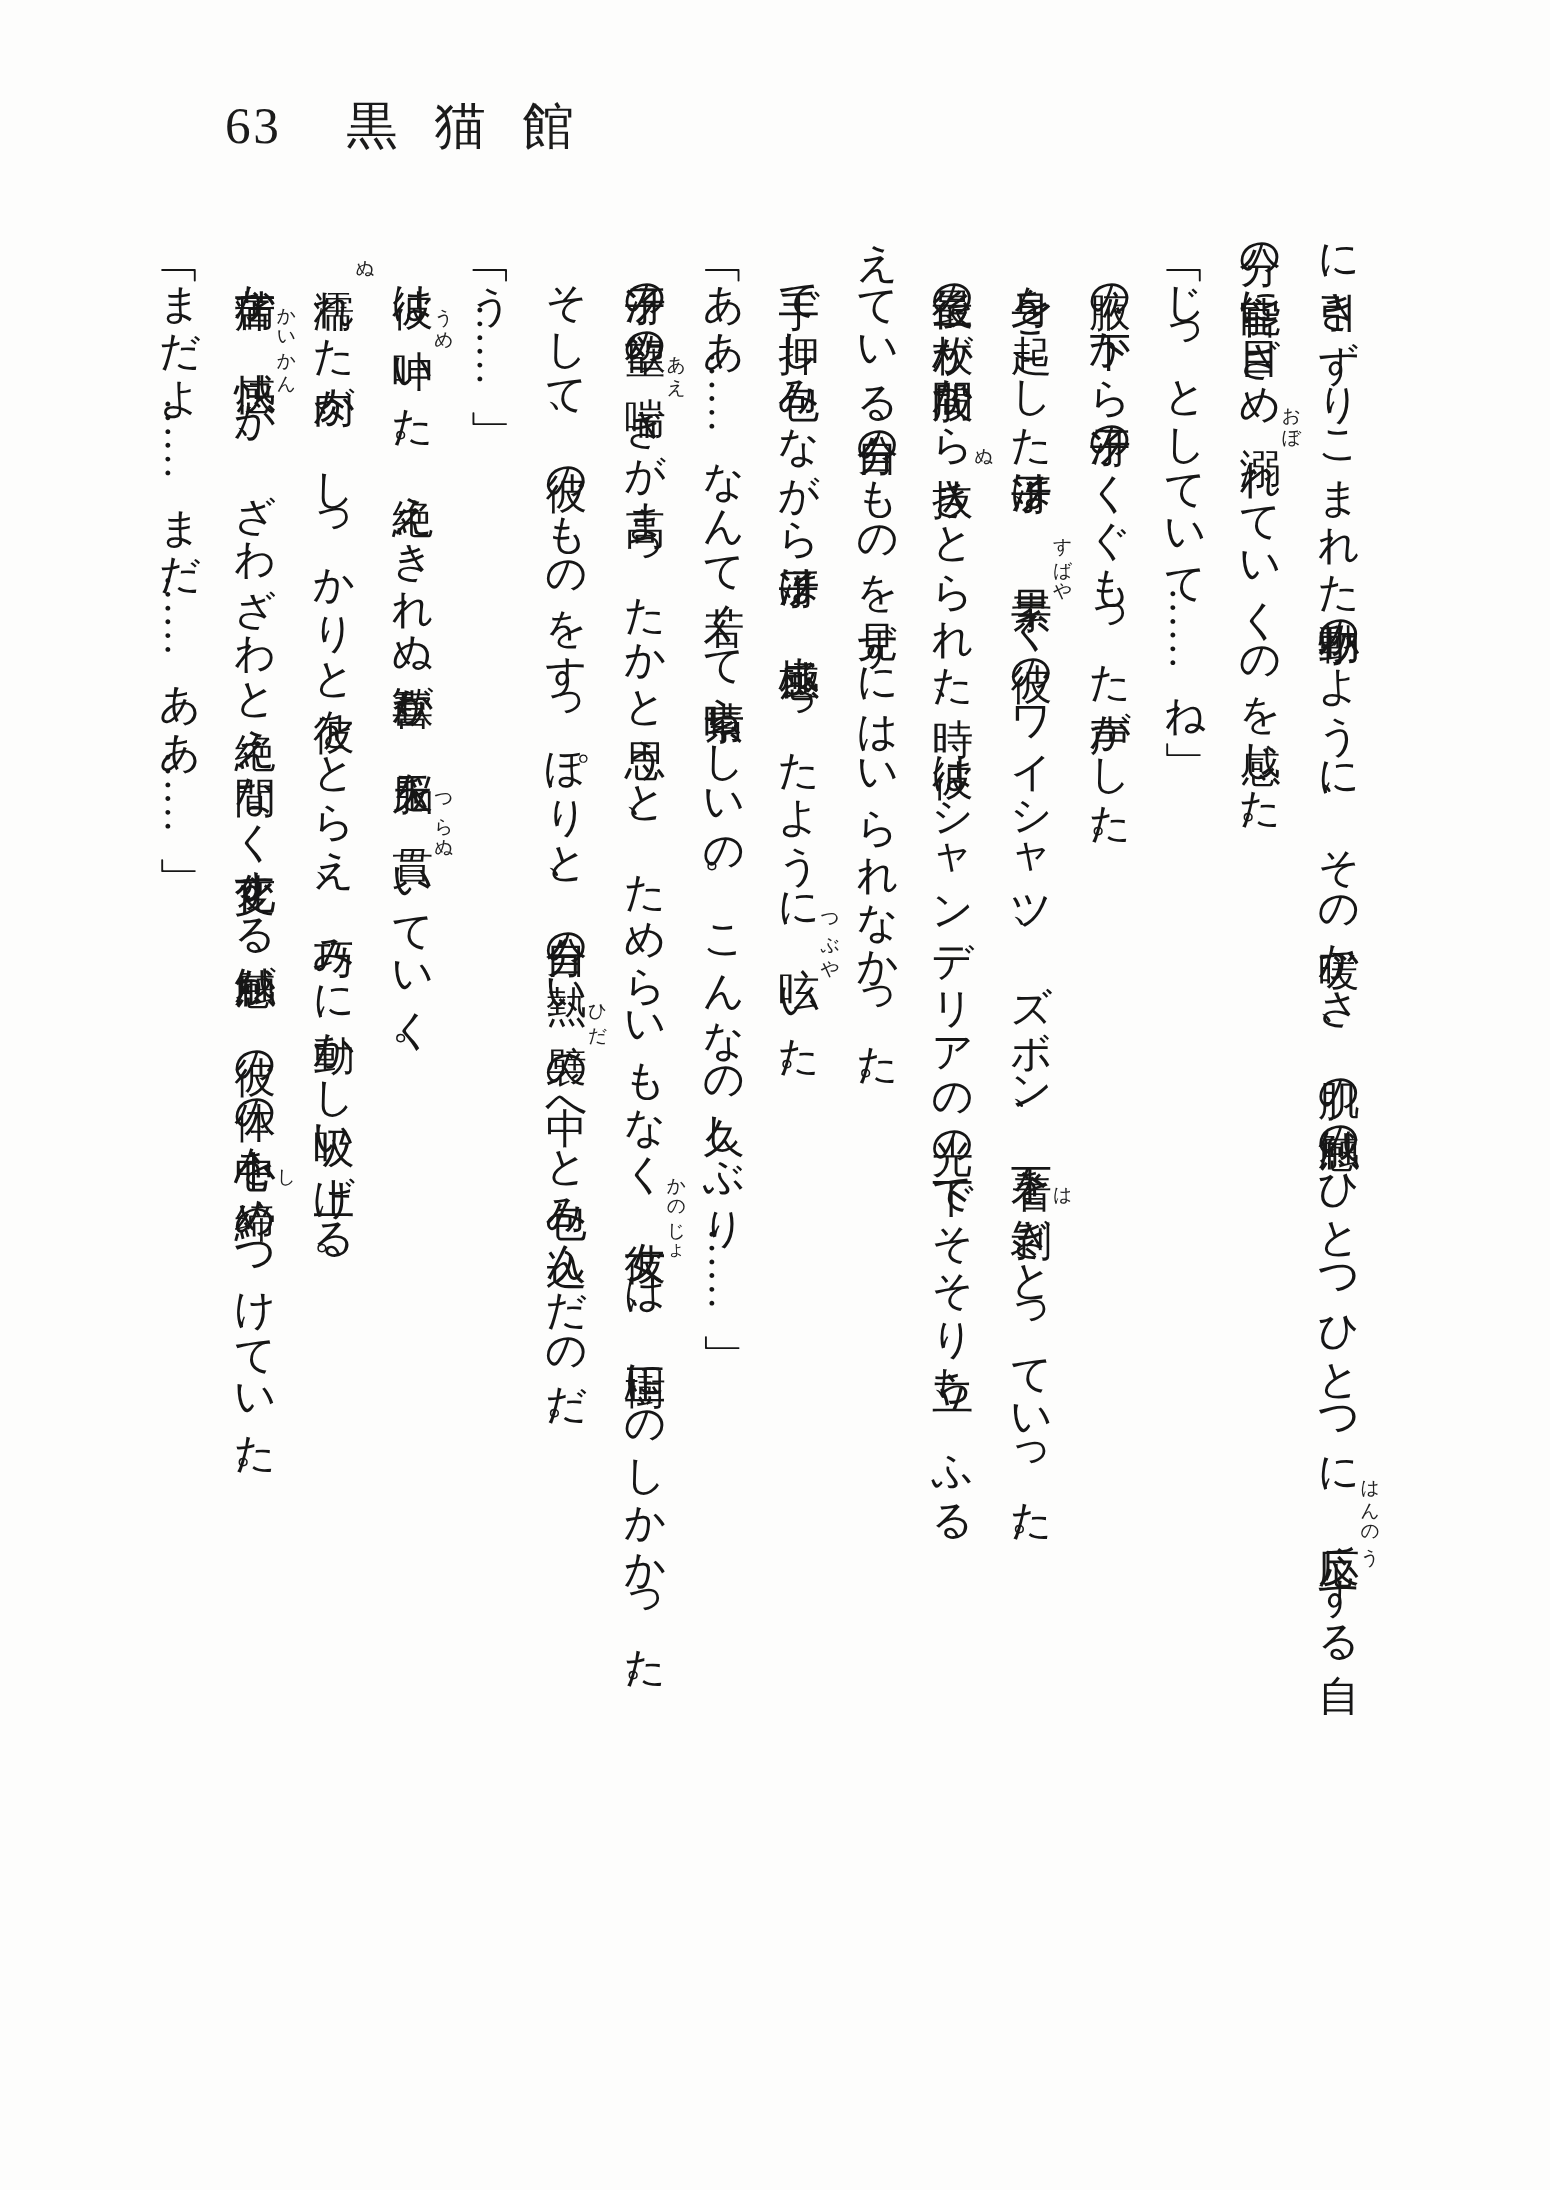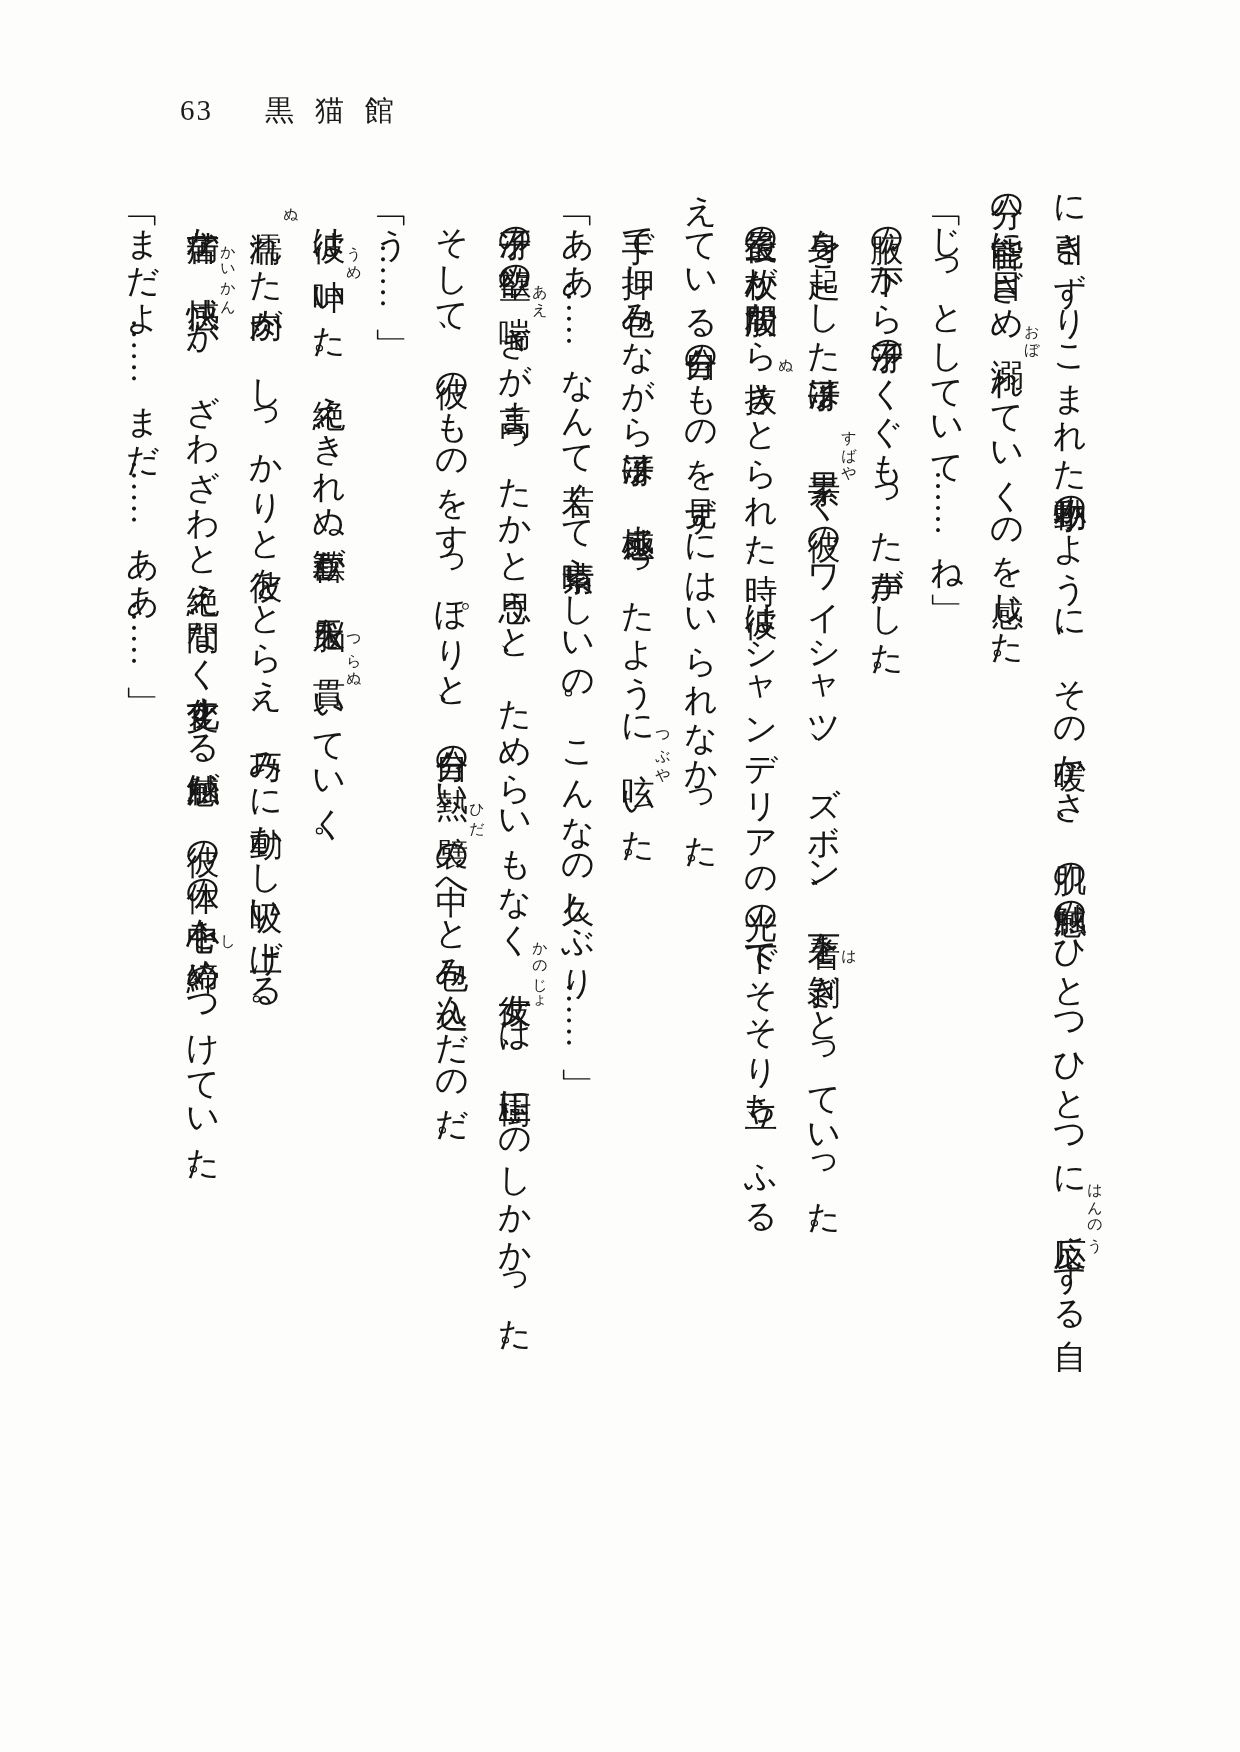--- a/index.html
+++ b/index.html
@@ -13,23 +13,23 @@
     height: 1752px;
     margin: 0 auto;
     background: #fdfdfc;
     color: #1a1a1a;
     font-family: "Liberation Serif", "DejaVu Serif", serif;
     overflow: hidden;
   }
   
   .running-head {
     position: absolute;
-    top: 96px;
+    top: 80px;
     left: 180px;
-    font-size: 29px;
+    font-size: 41px;
     line-height: 1;
     white-space: nowrap;
     color: #1b1b1b;
   }
   .page-number {
     display: inline-block;
     margin-right: 52px;
     letter-spacing: 2px;
   }
   .book-title {

